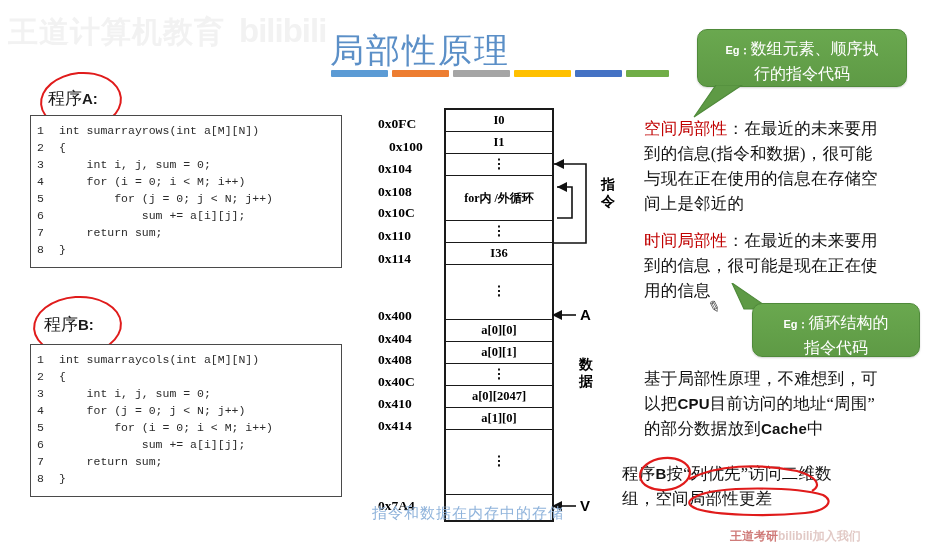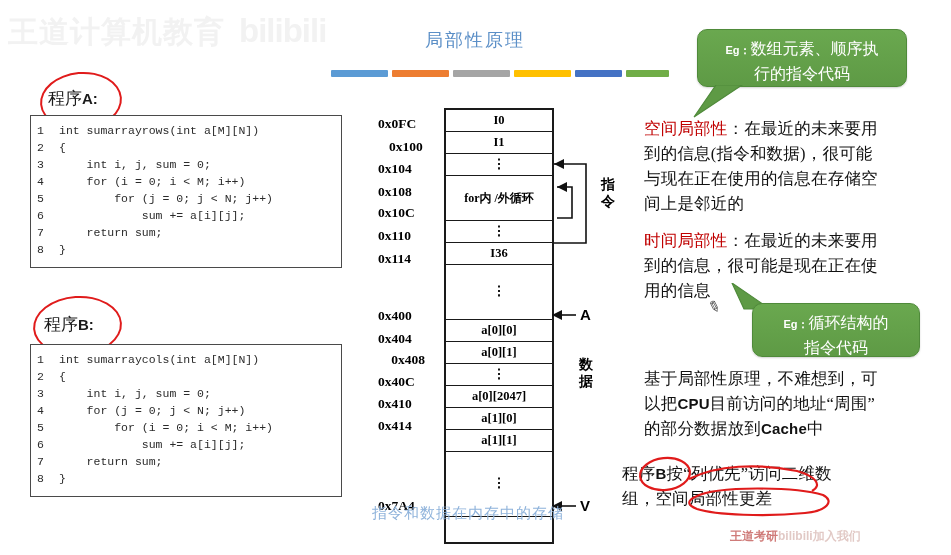--- a/index.html
+++ b/index.html
@@ -47,22 +47,22 @@
     user-select: none;
   }
   .wm-bottom .red { color: #c0504d; }
 
   
   .title {
     position: absolute;
     left: 330px;
     top: 28px;
     width: 290px;
-    text-align: center;
-    font-size: 18px;
+    text-align: left;
+    font-size: 34px;
     color: #5b8fc7;
     font-family: Liberation Serif, serif;
     letter-spacing: 2px;
   }
   .rule {
     position: absolute;
     top: 70px;
     height: 7px;
     border-radius: 1px;
   }
@@ -284,21 +284,21 @@
 
     <div class="addr" style="top:8px;">0x0FC</div>
     <div class="addr" style="top:31px;margin-left:11px;">0x100</div>
     <div class="addr" style="top:53px;">0x104</div>
     <div class="addr" style="top:76px;">0x108</div>
     <div class="addr" style="top:97px;">0x10C</div>
     <div class="addr" style="top:120px;">0x110</div>
     <div class="addr" style="top:143px;">0x114</div>
     <div class="addr" style="top:200px;">0x400</div>
     <div class="addr" style="top:223px;">0x404</div>
-    <div class="addr" style="top:244px;text-align:center;">0x408</div>
+    <div class="addr" style="top:244px;">0x408</div>
     <div class="addr" style="top:266px;">0x40C</div>
     <div class="addr" style="top:288px;">0x410</div>
     <div class="addr" style="top:310px;">0x414</div>
     <div class="addr" style="top:390px;">0x7A4</div>
 
     <div class="mem-table">
       <div class="mem-row" style="height:22px;">
           <span>I0</span>
         </div>
       <div class="mem-row" style="height:22px;">
@@ -326,23 +326,20 @@
           <span>a[0][1]</span>
         </div>
       <div class="mem-row" style="height:22px;">
           <span class="vdots">⋮</span>
         </div>
       <div class="mem-row" style="height:22px;">
           <span>a[0][2047]</span>
         </div>
       <div class="mem-row" style="height:22px;">
           <span>a[1][0]</span>
-        </div>
-      <div class="mem-row" style="height:22px;">
-          <span>a[1][1]</span>
         </div>
       <div class="mem-row" style="height:65px;">
           <span class="vdots">⋮</span>
         </div>
       <div class="mem-row last" style="height:25px;"></div>
     </div>
 
     <svg width="110" height="400" style="position:absolute;left:172px;top:0;overflow:visible;">
 
       <path d="M4,56 L36,56 L36,135 L4,135" fill="none" stroke="#111" stroke-width="1.6"></path>

